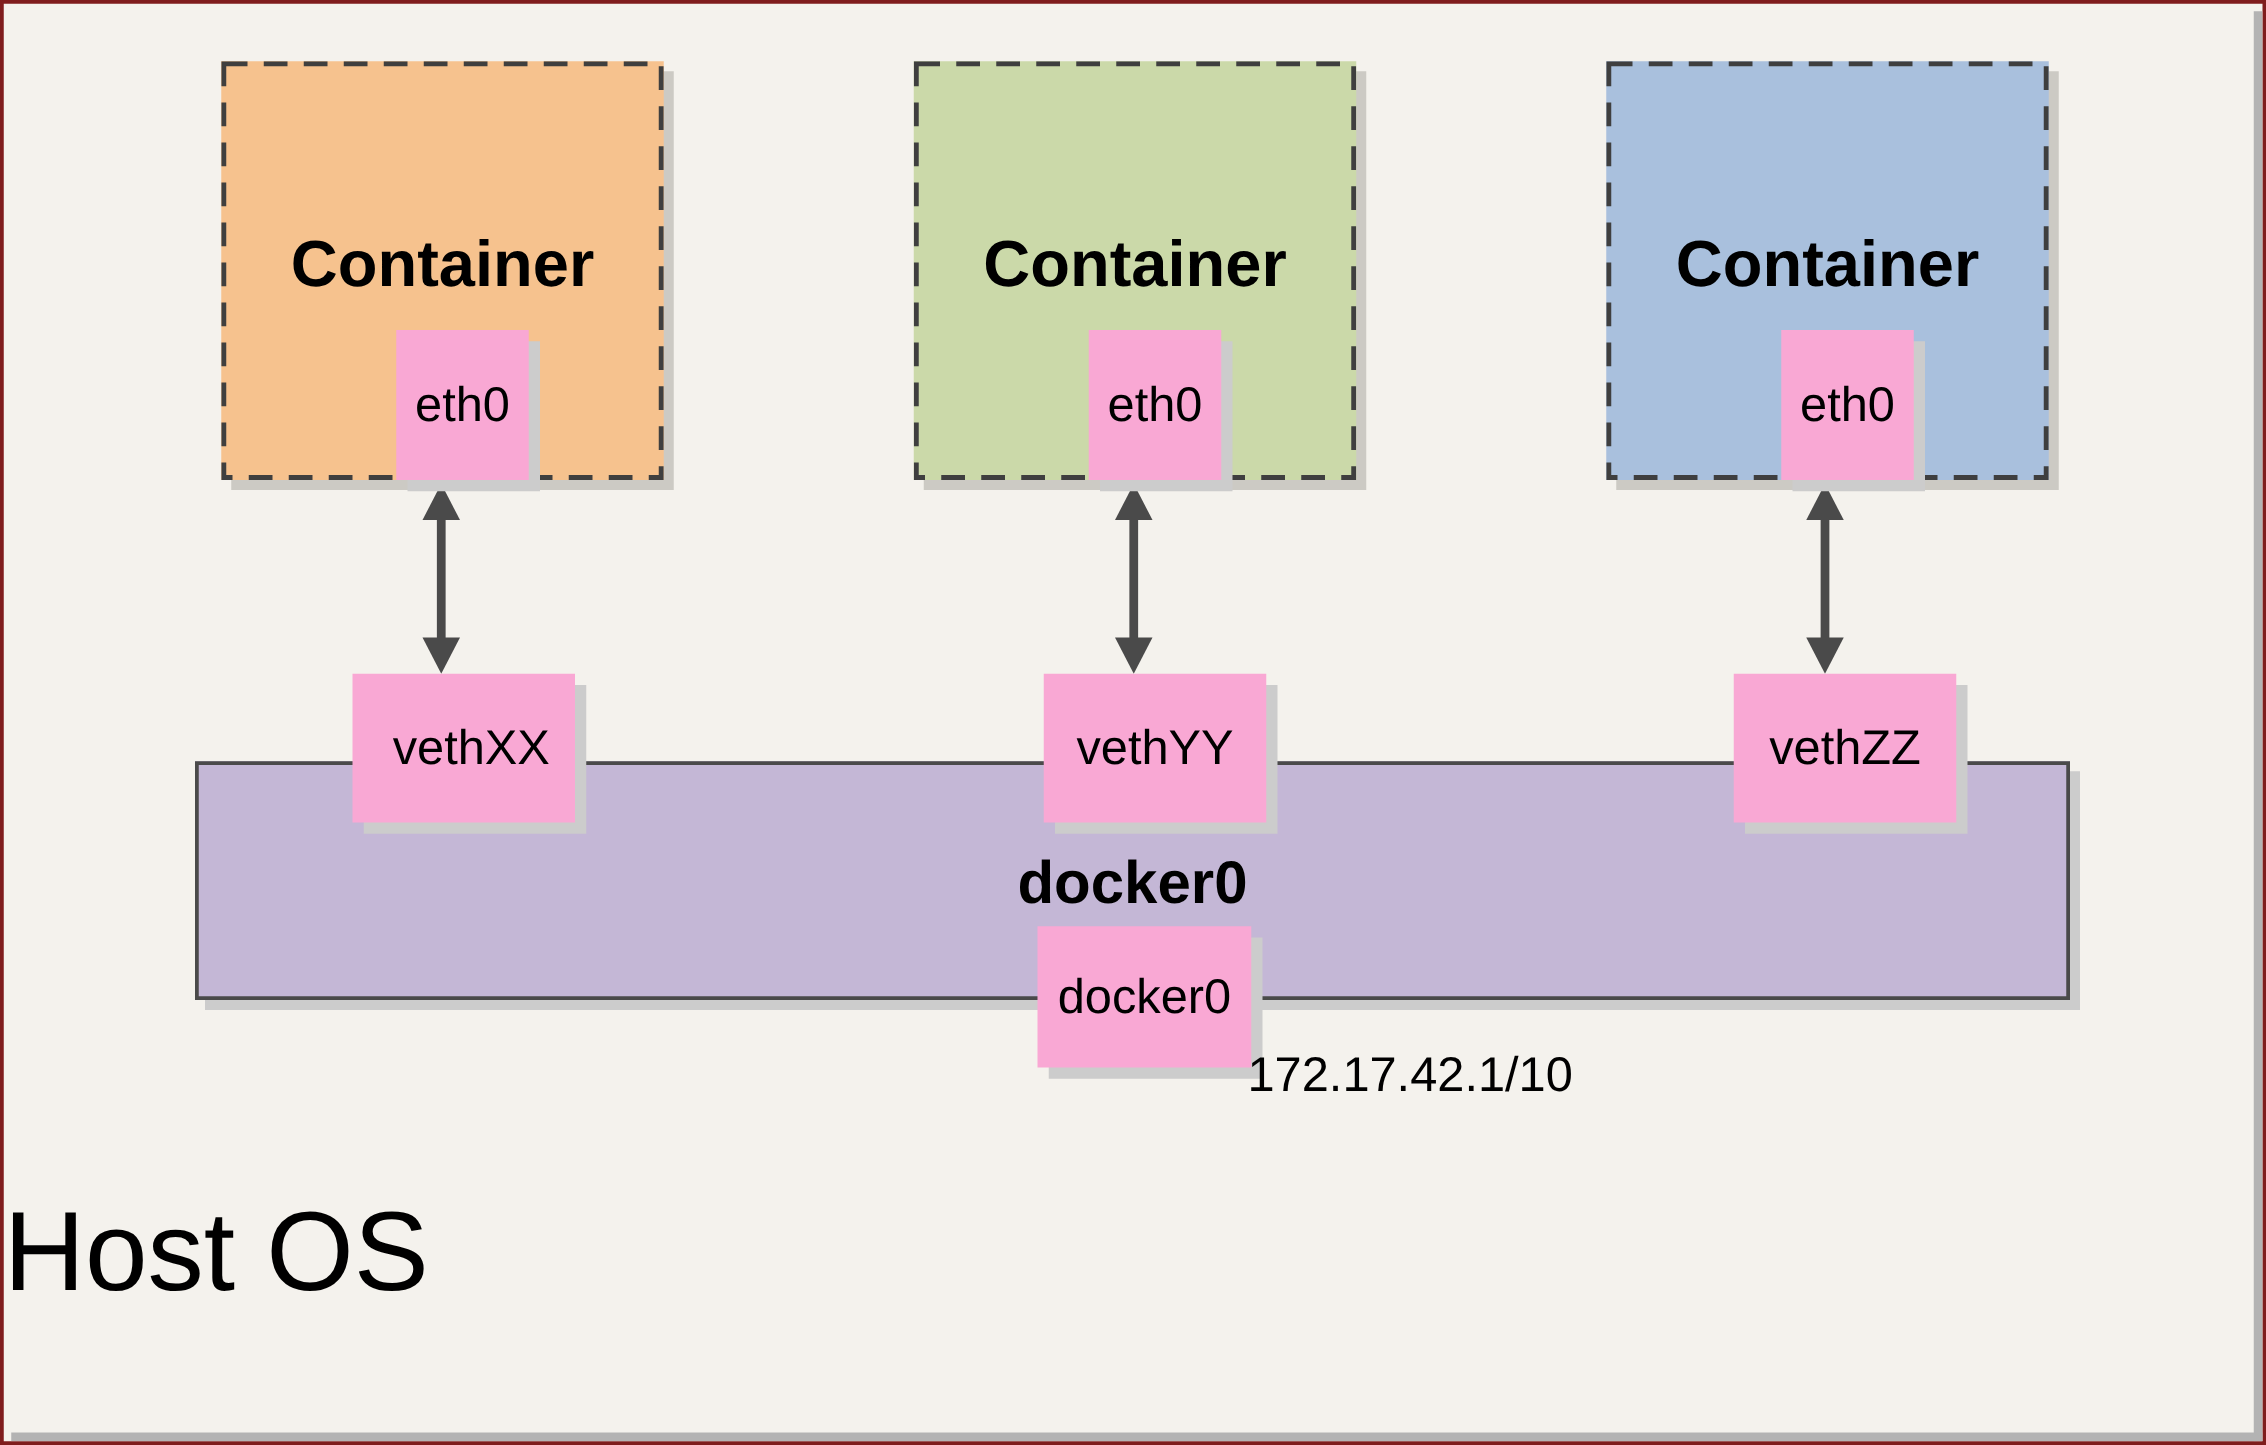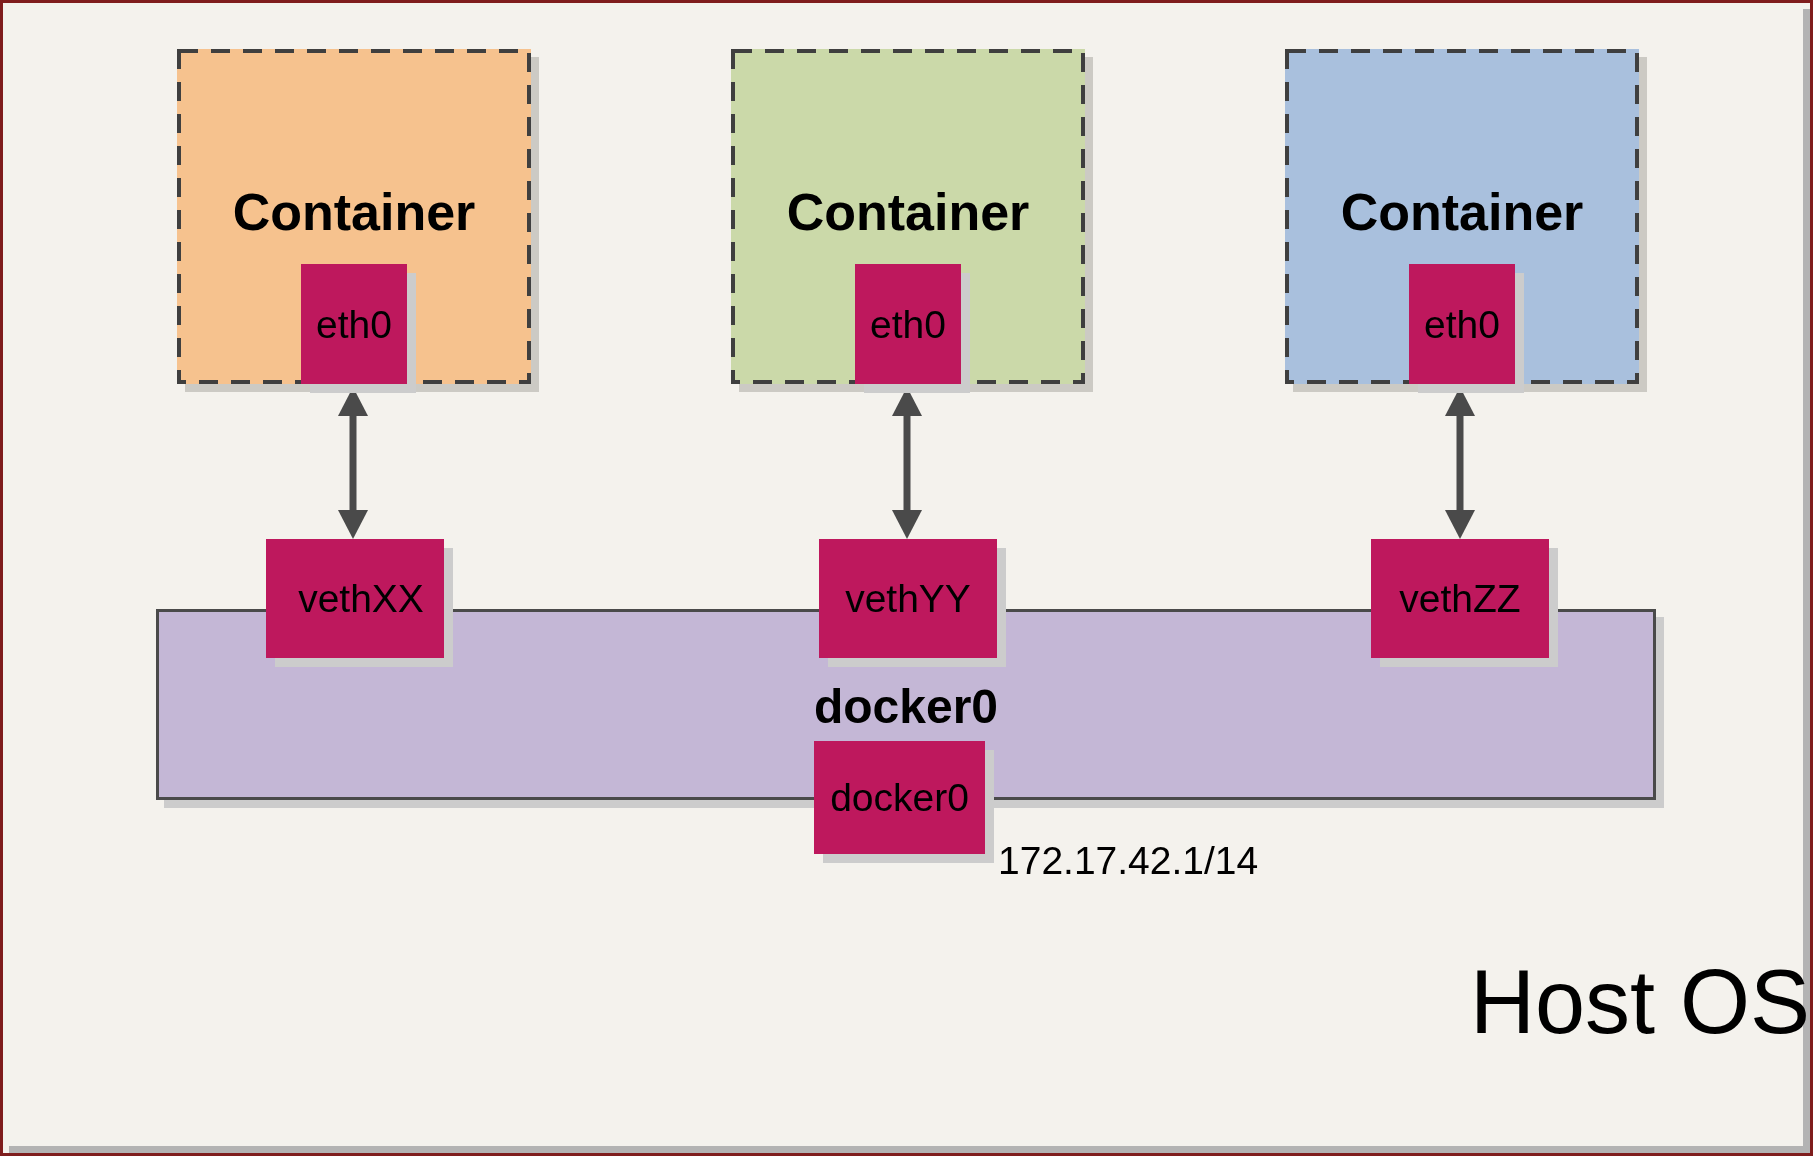--- a/index.html
+++ b/index.html
@@ -37,25 +37,26 @@
 
   .container-label {
     position: absolute; top: 137px; left: 0; width: 100%;
     text-align: center;
     font-size: 52px; font-weight: bold; line-height: 1.0;
   }
 
   
   .port-box {
     position: absolute;
-    background: #be185d;
+    background: #f9a8d4;
     box-shadow: 9px 9px 0 #CCCCCC;
     display: flex; align-items: center; justify-content: center;
     font-size: 39px; line-height: 1;
     z-index: 3;
+    margin-left: 16px;
   }
   .eth0-box { left: 124px; bottom: 0; width: 106px; height: 120px; }
 
   .veth-box { top: 536px; width: 178px; height: 119px; }
   .veth-box.v1 { left: 263px; padding-left: 12px; }
   .veth-box.v2 { left: 816px; }
   .veth-box.v3 { left: 1368px; }
 
   .docker0-box { left: 811px; top: 738px; width: 171px; height: 113px; }
 
@@ -82,21 +83,21 @@
   }
 
   .ip-label {
     position: absolute; left: 995px; top: 836px;
     font-size: 39px; line-height: 1.15;
     z-index: 4;
   }
 
   .host-os-label {
     position: absolute; left: 0; top: 954px; width: 100%;
-    text-align: right;
+    text-align: left;
     font-size: 90px; font-weight: normal; line-height: 1.0;
   }
 </style>
 </head>
 <body>
 
 <div class="frame">
 
   <div class="page-shadow-right"></div>
   <div class="page-shadow-bottom"></div>
@@ -143,17 +144,17 @@
 
   <div class="port-box veth-box v1">vethXX</div>
   <div class="port-box veth-box v3">vethZZ</div>
   <div class="port-box veth-box v2">vethYY</div>
 
   <div class="bridge-bar">
     <div class="bridge-label">docker0</div>
   </div>
 
   <div class="port-box docker0-box">docker0</div>
-  <div class="ip-label">172.17.42.1/14</div>
+  <div class="ip-label">172.17.42.1/10</div>
 
   <div class="host-os-label">Host OS</div>
 
 </div>
 
 </body></html>

